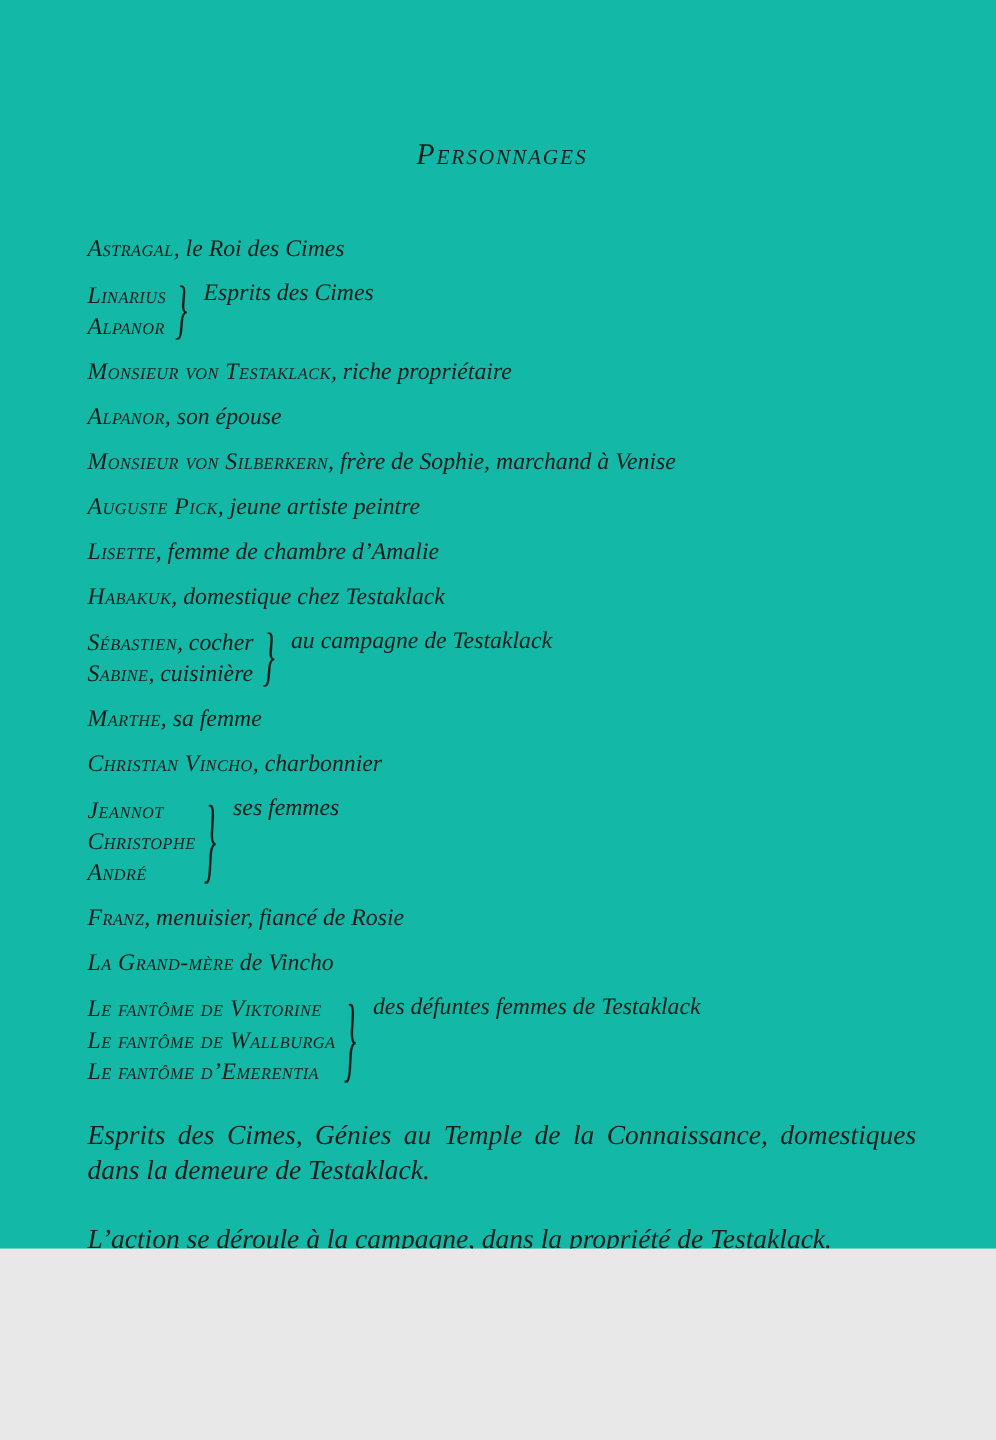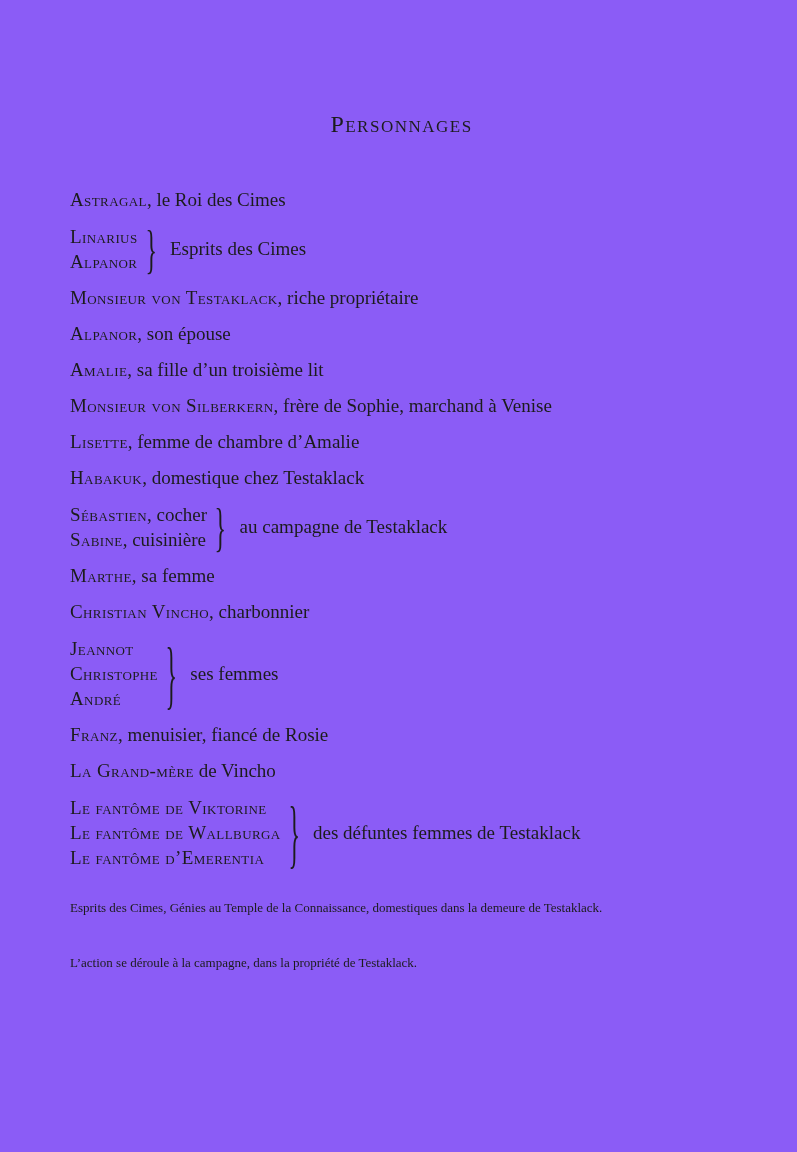--- a/index.html
+++ b/index.html
@@ -1,26 +1,27 @@
 <!DOCTYPE html>
 <html><head>
 <meta charset="utf-8">
 <style>
   html, body { margin: 0; padding: 0; background: #e8e8e8; }
   .page {
     position: relative;
     width: 797px;
-    height: 1152px;
+    height: 999px;
     margin: 0 auto;
-    background: #8b5cf6;
+    background: #14b8a6;
     color: #1c1c1c;
     font-family: "Liberation Serif", "DejaVu Serif", serif;
     overflow: hidden;
     box-sizing: border-box;
     padding: 110px 64px 0 70px;
+    font-style: italic;
   }
   .title {
     text-align: center;
     font-variant: small-caps;
     font-size: 24px;
     letter-spacing: 1.5px;
     line-height: 28px;
     margin: 0 0 50px 0;
     font-weight: normal;
   }
@@ -29,36 +30,35 @@
     line-height: 24px;
     margin-bottom: 12px;
     white-space: nowrap;
   }
   .sc {
     font-variant: small-caps;
     letter-spacing: 0.4px;
   }
   .group {
     display: flex;
-    align-items: center;
     margin-bottom: 12px;
   }
   .group .names { display: flex; flex-direction: column; }
   .group .line { line-height: 25px; white-space: nowrap; }
   .brace {
     display: inline-block;
     line-height: 1;
     font-weight: normal;
     margin: 0 12px 0 6px;
     align-self: center;
   }
   .b2 { font-size: 30px; transform: scale(0.8, 1.75); }
   .b3 { font-size: 30px; transform: scale(0.8, 2.55); }
   .gdesc { white-space: nowrap; }
-  .footer { font-size: 13px; }
+  .footer { font-size: 22px; }
   .para {
     line-height: 28px;
     text-align: justify;
     margin: 24px 0 0 0;
   }
   .para.last { margin-top: 27px; text-align: left; }
 </style>
 </head>
 <body>
 
@@ -76,24 +76,24 @@
         <div class="line"><span class="sc">Alpanor</span><span></span></div>
       </div>
       <span class="brace b2">}</span>
       <span class="gdesc">Esprits des Cimes</span>
     </div>
 
     <div class="entry"><span class="sc">Monsieur von Testaklack</span><span>, riche propriétaire</span></div>
 
     <div class="entry"><span class="sc">Alpanor</span><span>, son épouse</span></div>
 
-    <div class="entry"><span class="sc">Amalie</span><span>, sa fille d’un troisième lit</span></div>
 
     <div class="entry"><span class="sc">Monsieur von Silberkern</span><span>, frère de Sophie, marchand à Venise</span></div>
 
+    <div class="entry"><span class="sc">Auguste Pick</span><span>, jeune artiste peintre</span></div>
 
     <div class="entry"><span class="sc">Lisette</span><span>, femme de chambre d’Amalie</span></div>
 
     <div class="entry"><span class="sc">Habakuk</span><span>, domestique chez Testaklack</span></div>
 
     <div class="group">
       <div class="names">
         <div class="line"><span class="sc">Sébastien</span><span>, cocher</span></div>
         <div class="line"><span class="sc">Sabine</span><span>, cuisinière</span></div>
       </div>

